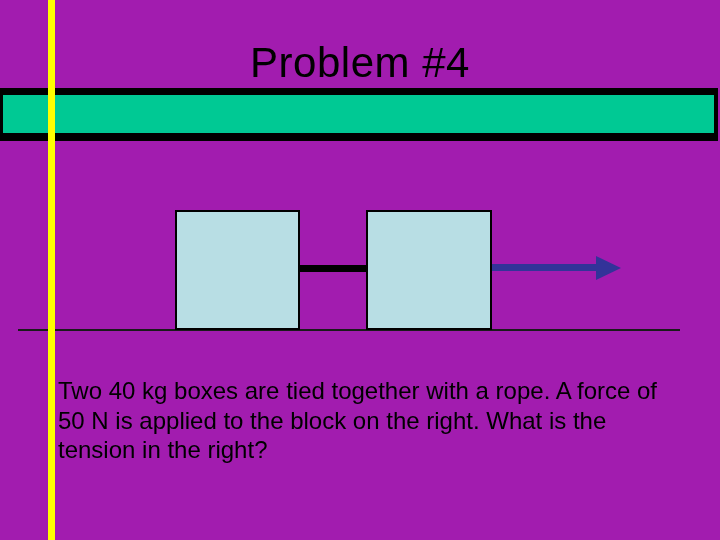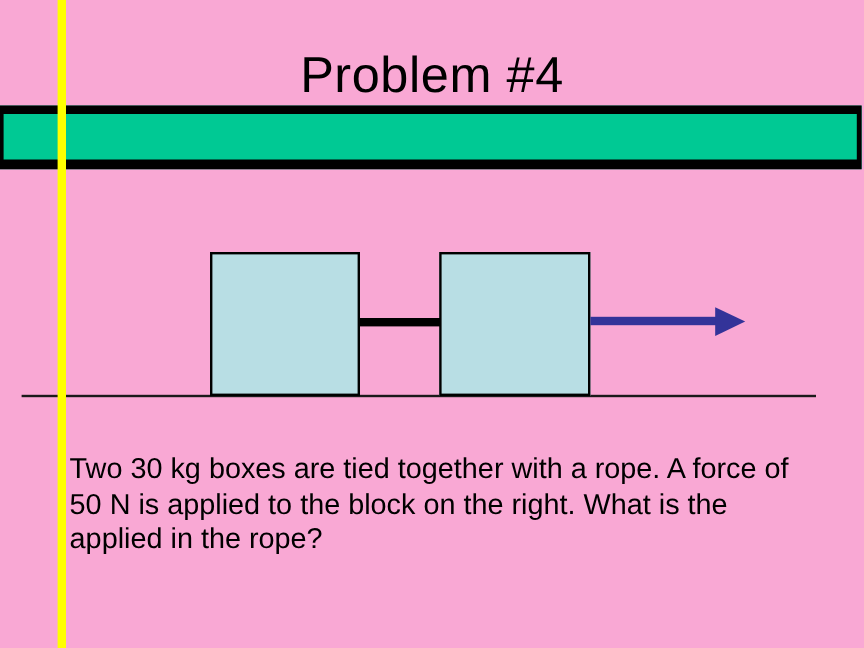--- a/index.html
+++ b/index.html
@@ -5,21 +5,21 @@
   html, body {
     margin: 0;
     padding: 0;
     background: #ffffff;
     font-family: "Liberation Sans", "DejaVu Sans", sans-serif;
   }
   .slide {
     position: relative;
     width: 720px;
     height: 540px;
-    background: #f9a8d4;
+    background: #a21caf;
     overflow: hidden;
   }
   
   .yellow-stripe {
     position: absolute;
     left: 48px;
     top: 0;
     width: 7px;
     height: 540px;
     background: #ffff00;
@@ -126,18 +126,18 @@
   <div>
     <div class="ground-line"></div>
     <div class="phys-box left"></div>
     <div class="phys-box right"></div>
     <div class="rope-line"></div>
     <div class="arrow-shaft"></div>
     <div class="arrow-head"></div>
   </div>
 
   <div class="problem-text">
-    <div class="line">Two 30 kg boxes are tied together with a rope. A force of</div>
+    <div class="line">Two 40 kg boxes are tied together with a rope. A force of</div>
     <div class="line">50 N is applied to the block on the right. What is the</div>
-    <div class="line">applied in the rope?</div>
+    <div class="line">tension in the right?</div>
   </div>
 
 </div>
 
 </body></html>

